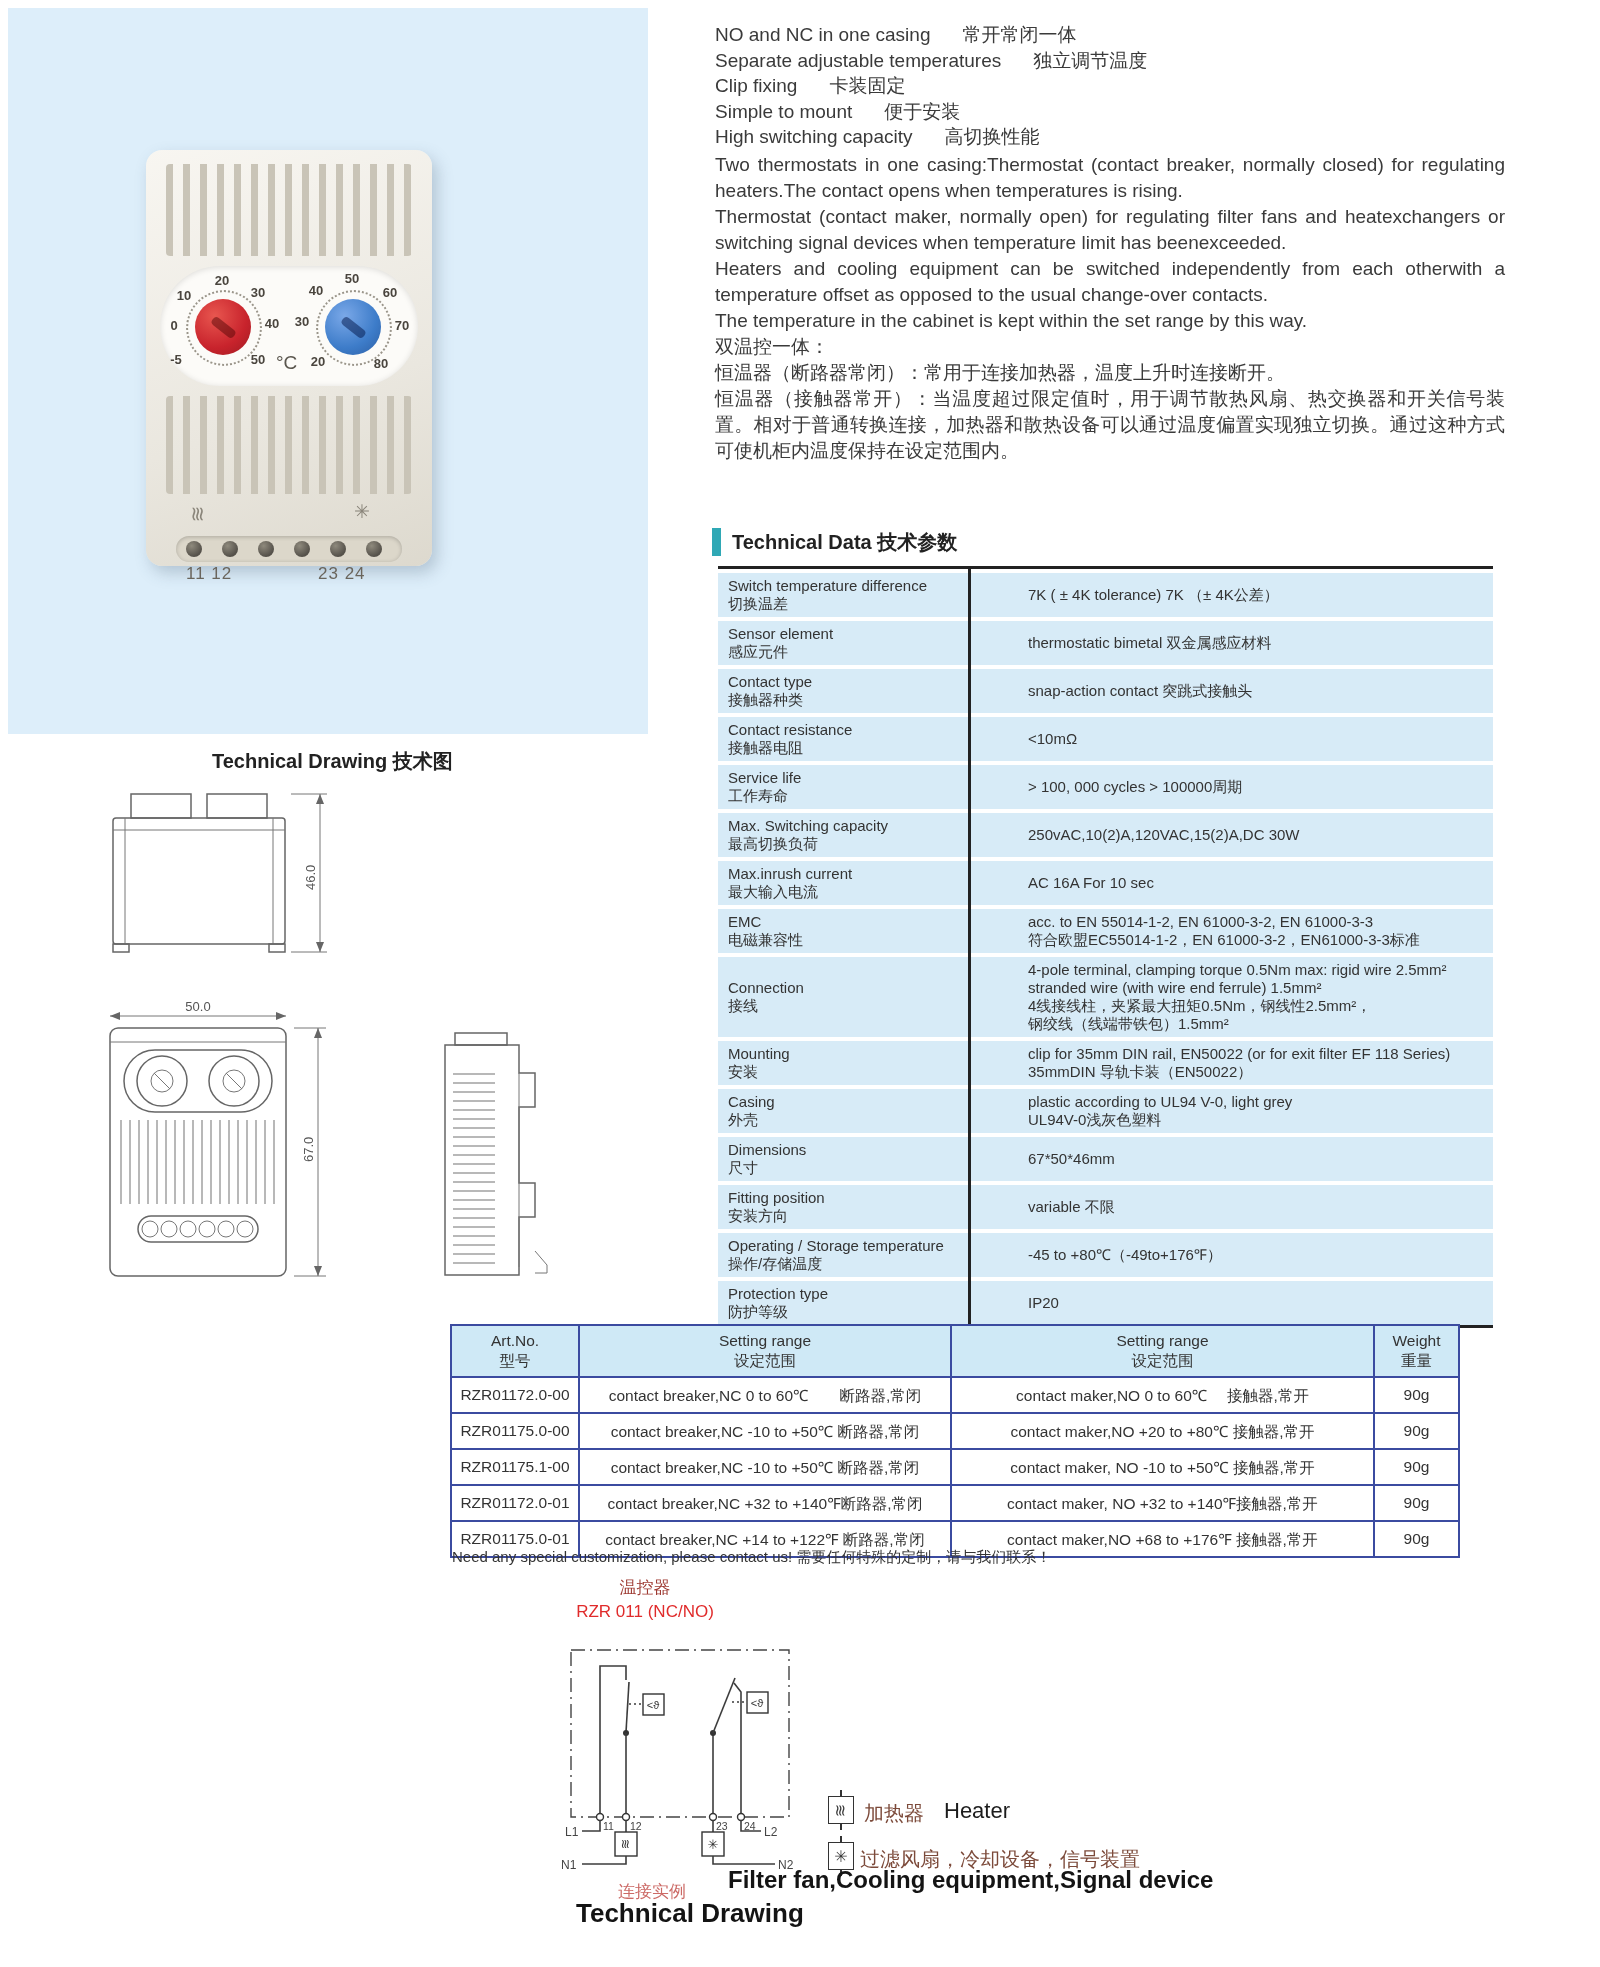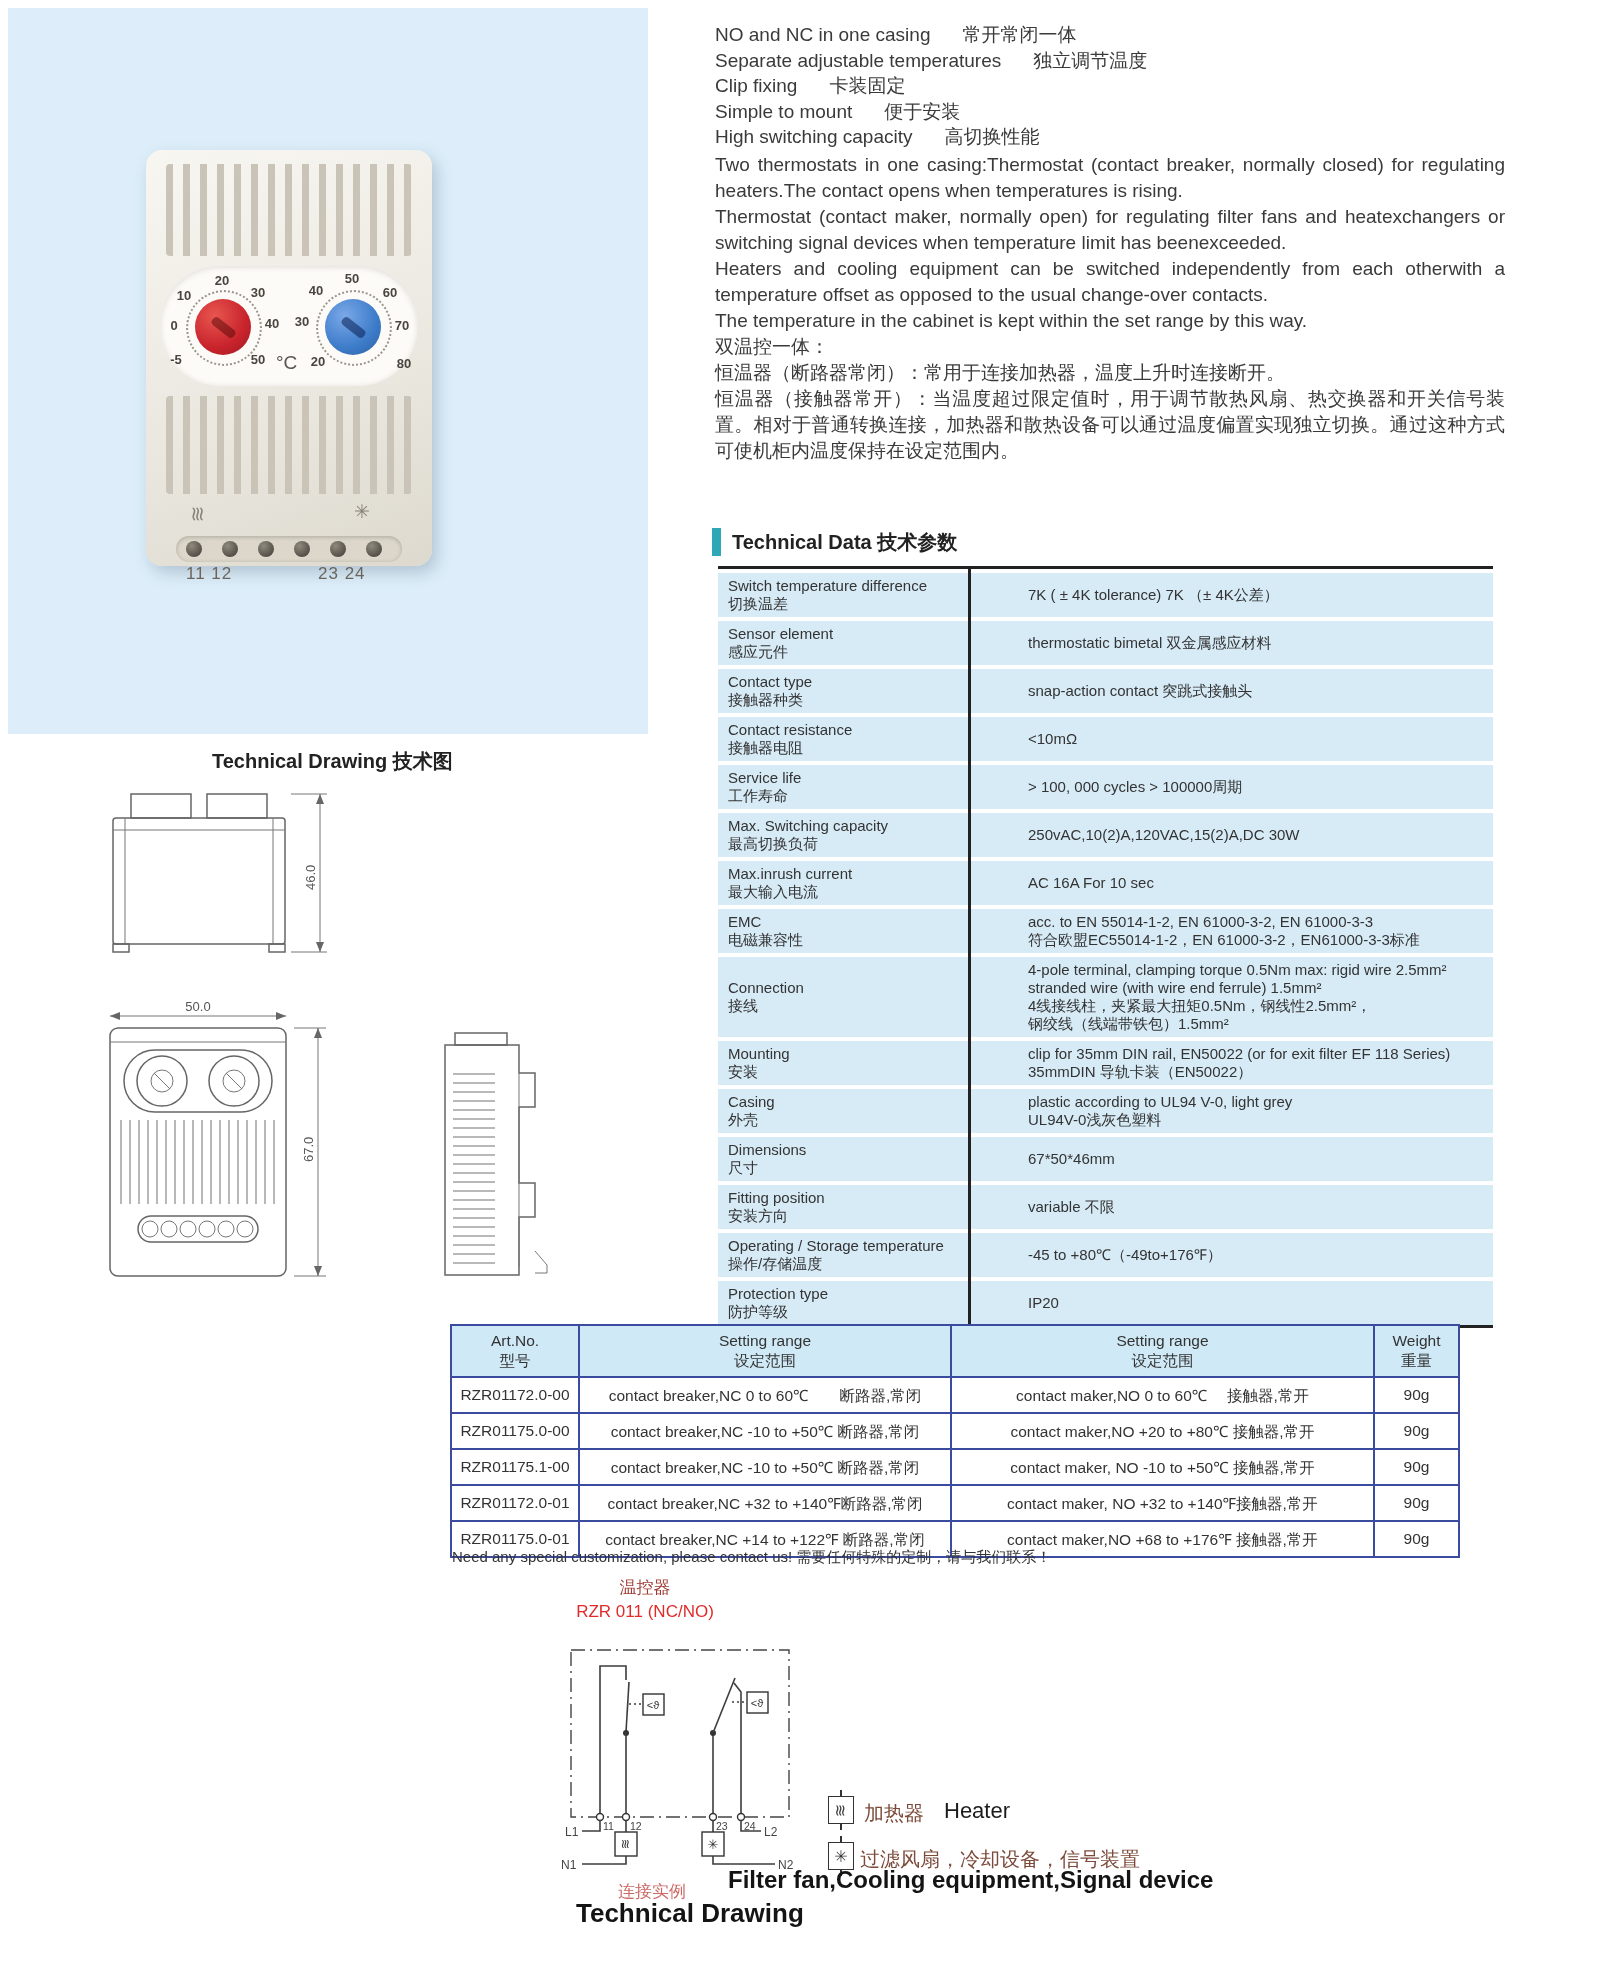--- a/index.html
+++ b/index.html
@@ -24,21 +24,21 @@
   .ticks{position:absolute;left:12px;top:12px;width:72px;height:72px;border:2px dotted #9a958a;border-radius:50%;}
   .knob{position:absolute;left:21px;top:21px;width:56px;height:56px;border-radius:50%;}
   .knob.red{background:radial-gradient(circle at 35% 30%,#e8564f,#c8232c 60%,#9e1b22);}
   .knob.blue{background:radial-gradient(circle at 35% 30%,#7aa8e8,#3d7cc9 60%,#2c5ea3);}
   .slot{position:absolute;left:15px;top:24px;width:27px;height:9px;border-radius:4px;transform:rotate(38deg);}
   .slot.red{background:rgba(70,0,0,.45);} .slot.blue{background:rgba(0,20,70,.5);}
   .dlab{position:absolute;font-size:13px;font-weight:bold;color:#4a453e;width:28px;text-align:center;}
   .L0{left:-4px;top:10px}.L1x{left:34px;top:-5px}.L2x{left:70px;top:7px}.L3x{left:84px;top:38px}
   .L4x{left:70px;top:74px}.L5x{left:-12px;top:74px}.L6x{left:-14px;top:40px}
   .R0{left:34px;top:-7px}.R1x{left:-2px;top:5px}.R2x{left:72px;top:7px}.R3x{left:-16px;top:36px}
-  .R4x{left:84px;top:40px}.R5x{left:0px;top:76px}.R6x{left:86px;top:78px}
+  .R4x{left:84px;top:40px}.R5x{left:0px;top:76px}.R6x{left:63px;top:78px}
   .unit{position:absolute;left:116px;top:86px;font-size:19px;color:#5a564e;}
   .heatsym{position:absolute;left:44px;top:352px;font-size:20px;color:#8a857a;transform:rotate(90deg);}
   .fansym{position:absolute;left:208px;top:350px;font-size:19px;color:#8a857a;}
   .termstrip{position:absolute;left:30px;top:386px;width:226px;height:26px;background:#dcd7ca;
     border-radius:13px;box-shadow:inset 0 1px 4px rgba(0,0,0,.22);}
   .screw{position:absolute;top:5px;width:16px;height:16px;border-radius:50%;
     background:radial-gradient(circle at 35% 30%,#8f8a7d,#55514a 70%);}
   .termnums{position:absolute;top:414px;font-size:17px;color:#6a655c;letter-spacing:1px;}
   .termnums.l{left:40px;} .termnums.r{left:172px;}
 

